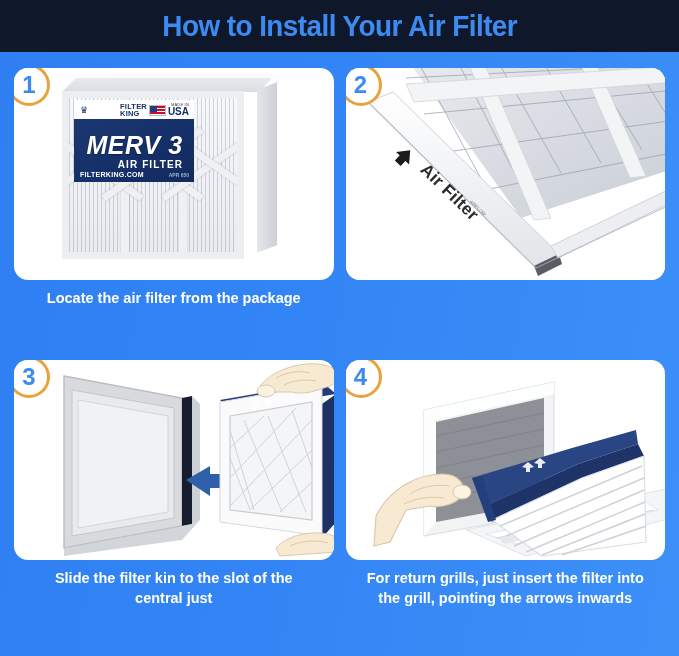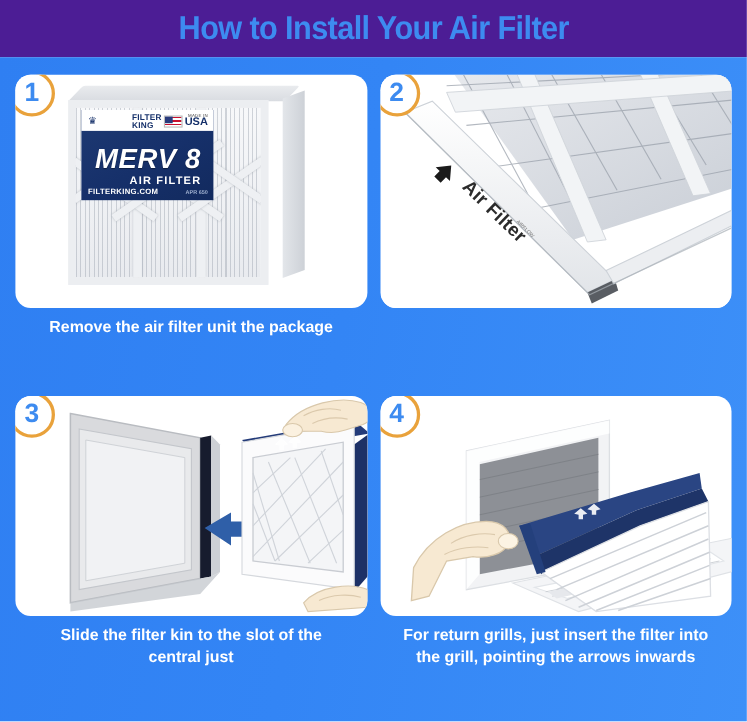--- a/index.html
+++ b/index.html
@@ -6,21 +6,21 @@
   html, body {
     width: 679px; height: 656px;
     font-family: "Liberation Sans", sans-serif;
     overflow: hidden;
   }
   body { background: #ffffff; position: relative; }
 
   
   .header {
     height: 52px;
-    background: #4c1d95;
+    background: #0f172a;
     display: flex;
     align-items: center;
     justify-content: center;
   }
   .header-title {
     color: #3d8bf0;
     font-size: 30px;
     font-weight: bold;
     letter-spacing: -0.6px;
     transform: scaleX(0.93);
@@ -234,31 +234,31 @@
                 </span>
               </div>
               <div class="lbl-usa">
                 <span class="flag"></span>
                 <span class="lbl-usa-txt">
                   <span class="lbl-made">MADE IN</span>
                   <span class="lbl-usa-big">USA</span>
                 </span>
               </div>
             </div>
-            <div class="lbl-merv">MERV 8</div>
+            <div class="lbl-merv">MERV 3</div>
             <div class="lbl-af">AIR FILTER</div>
             <div class="lbl-foot">
               <span class="lbl-site">FILTERKING.COM</span>
               <span class="lbl-apr">APR 650</span>
             </div>
           </div>
         </div>
       </div>
     </div>
-    <div class="caption">Remove the air filter unit the package</div>
+    <div class="caption">Locate the air filter from the package</div>
   </div>
 
   <div class="step">
     <div class="card">
       <div class="badge">2</div>
 
       <div class="p2">
         <svg width="330" height="212" viewBox="0 0 330 212">
           <defs>
             <linearGradient id="frameG" x1="0" y1="0" x2="0" y2="1">

